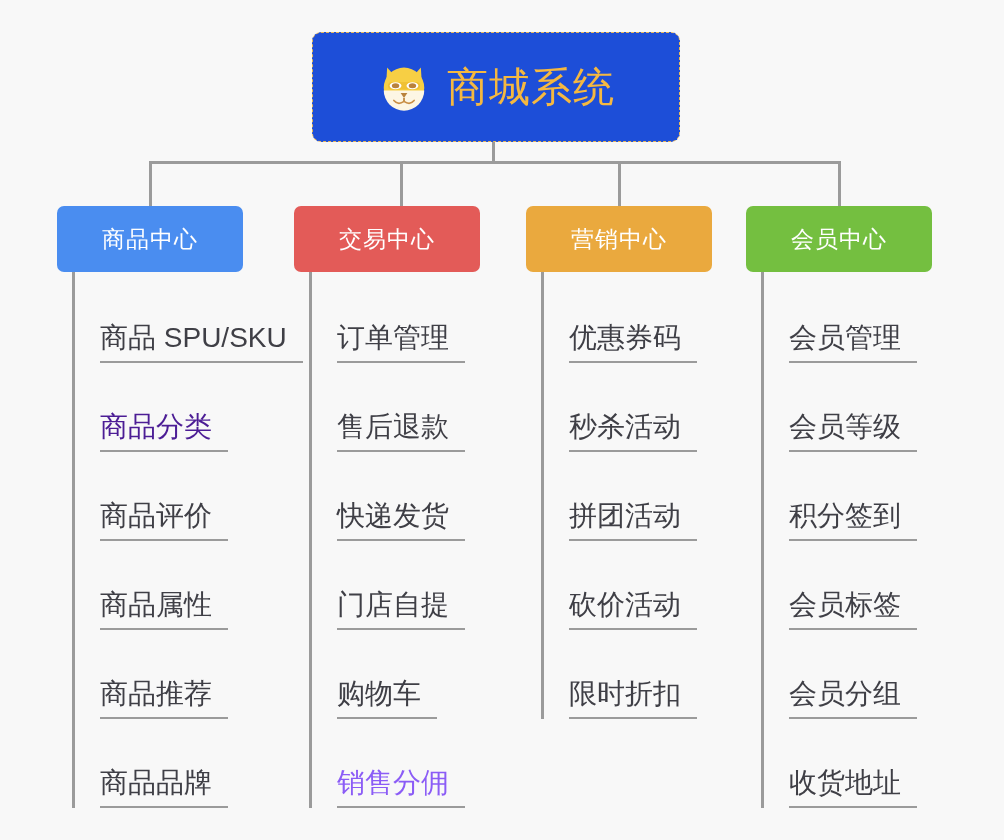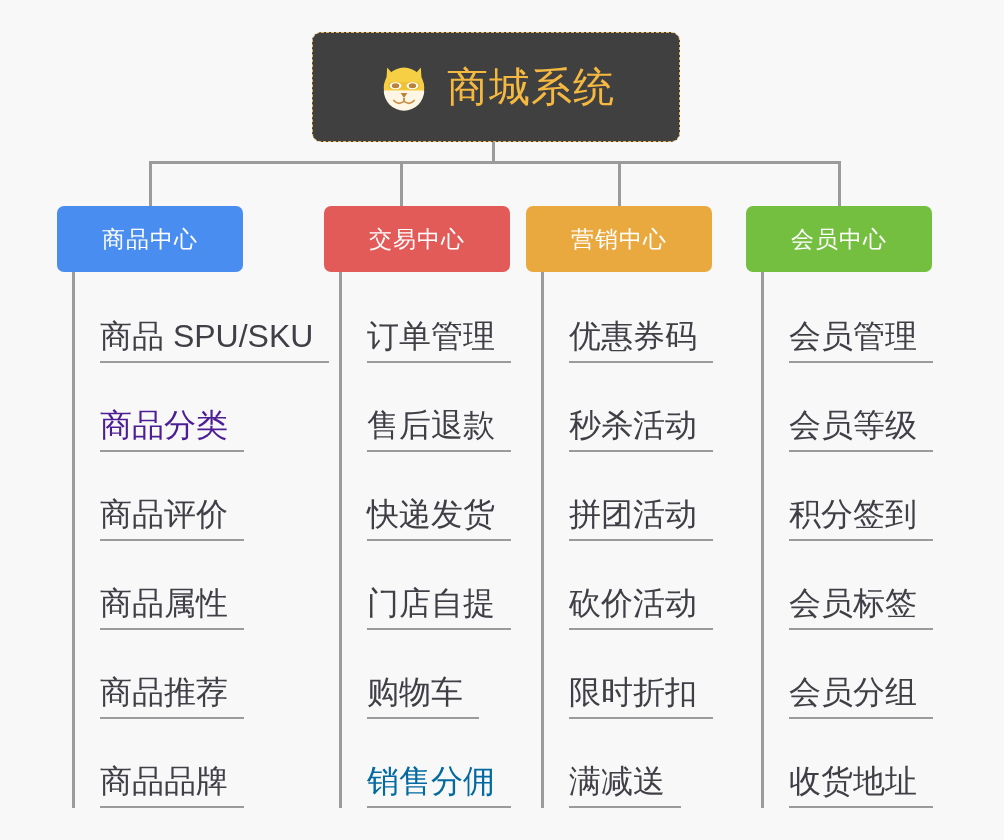--- a/index.html
+++ b/index.html
@@ -20,21 +20,21 @@
     height: 840px;
   }
 
   
   .root-node {
     position: absolute;
     left: 312px;
     top: 32px;
     width: 368px;
     height: 110px;
-    background: #404040;
+    background: #1d4ed8;
     border: 1px dashed #e9b757;
     border-radius: 9px;
     box-sizing: border-box;
     display: flex;
     align-items: center;
     justify-content: center;
     gap: 16px;
   }
   .root-icon {
     width: 54px;
@@ -76,21 +76,21 @@
   .conn-drop.d1 { left: 400px; }
   .conn-drop.d2 { left: 618px; }
   .conn-drop.d3 { left: 838px; }
 
   
   .column {
     position: absolute;
     top: 206px;
   }
   .column.c0 { left: 57px;  }
-  .column.c1 { left: 324px; }
+  .column.c1 { left: 294px; }
   .column.c2 { left: 526px; }
   .column.c3 { left: 746px; }
 
   .cat-box {
     width: 186px;
     height: 66px;
     border-radius: 7px;
     display: flex;
     align-items: center;
     justify-content: center;
@@ -120,21 +120,21 @@
   }
   .leaf-item {
     position: relative;
     height: 89px;
     display: flex;
     align-items: flex-end;
     padding-left: 28px;
     box-sizing: border-box;
   }
   .leaf-text {
-    font-size: 32px;
+    font-size: 28px;
     color: #3f3f46;
     line-height: 1;
     white-space: nowrap;
     padding-bottom: 9px;
     border-bottom: 2px solid #9b9b9b;
     padding-right: 16px;
   }
 </style>
 </head>
 <body style="background: rgb(248, 248, 248);">
@@ -209,21 +209,21 @@
       <div class="leaf-item">
           <span class="leaf-text" style="color: rgb(63, 63, 70); border-bottom-color: rgb(155, 155, 155);">快递发货</span>
         </div>
       <div class="leaf-item">
           <span class="leaf-text" style="color: rgb(63, 63, 70); border-bottom-color: rgb(155, 155, 155);">门店自提</span>
         </div>
       <div class="leaf-item">
           <span class="leaf-text" style="color: rgb(63, 63, 70); border-bottom-color: rgb(155, 155, 155);">购物车</span>
         </div>
       <div class="leaf-item">
-          <span class="leaf-text" style="color: #0369a1; border-bottom-color: rgb(155, 155, 155);">销售分佣</span>
+          <span class="leaf-text" style="color: #8b5cf6; border-bottom-color: rgb(155, 155, 155);">销售分佣</span>
         </div>
     </div>
   </div>
 
   <div class="column c2">
     <div class="cat-box" style="background-color: rgb(234, 169, 62);">
       <span class="cat-label">营销中心</span>
     </div>
     <div class="leaf-stack">
       <div class="leaf-trunk" style="background: rgb(155, 155, 155);"></div>
@@ -235,23 +235,20 @@
         </div>
       <div class="leaf-item">
           <span class="leaf-text" style="color: rgb(63, 63, 70); border-bottom-color: rgb(155, 155, 155);">拼团活动</span>
         </div>
       <div class="leaf-item">
           <span class="leaf-text" style="color: rgb(63, 63, 70); border-bottom-color: rgb(155, 155, 155);">砍价活动</span>
         </div>
       <div class="leaf-item">
           <span class="leaf-text" style="color: rgb(63, 63, 70); border-bottom-color: rgb(155, 155, 155);">限时折扣</span>
         </div>
-      <div class="leaf-item">
-          <span class="leaf-text" style="color: rgb(63, 63, 70); border-bottom-color: rgb(155, 155, 155);">满减送</span>
-        </div>
     </div>
   </div>
 
   <div class="column c3">
     <div class="cat-box" style="background-color: rgb(116, 191, 64);">
       <span class="cat-label">会员中心</span>
     </div>
     <div class="leaf-stack">
       <div class="leaf-trunk" style="background: rgb(155, 155, 155);"></div>
       <div class="leaf-item">

